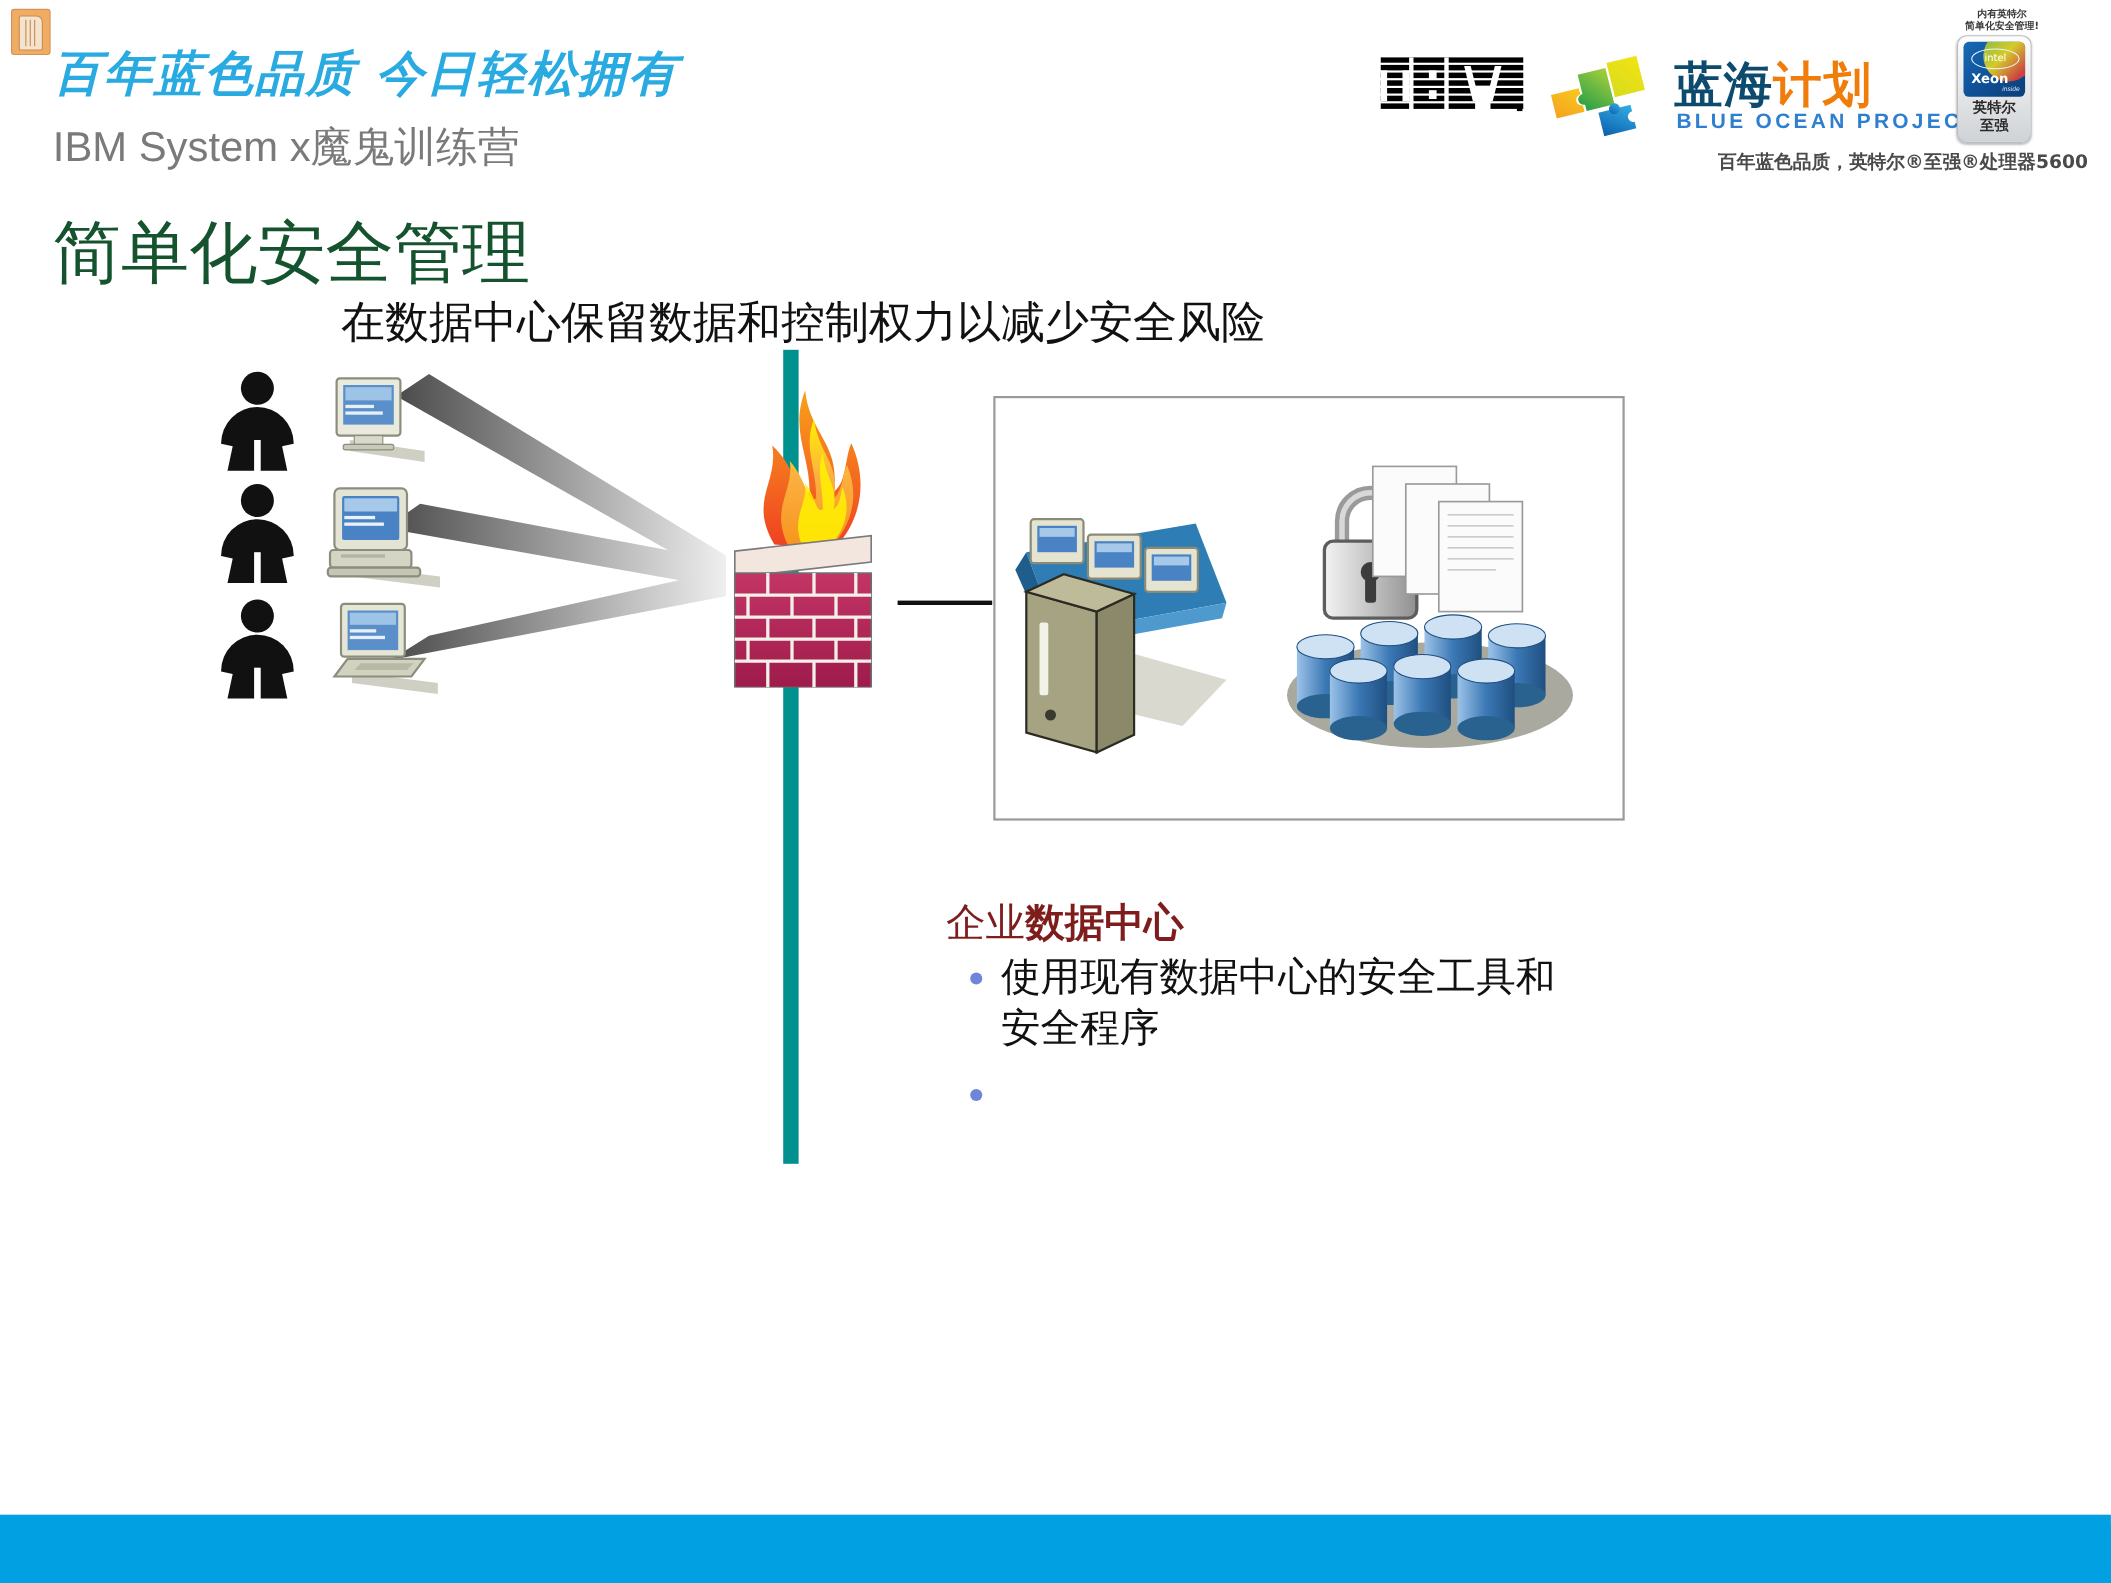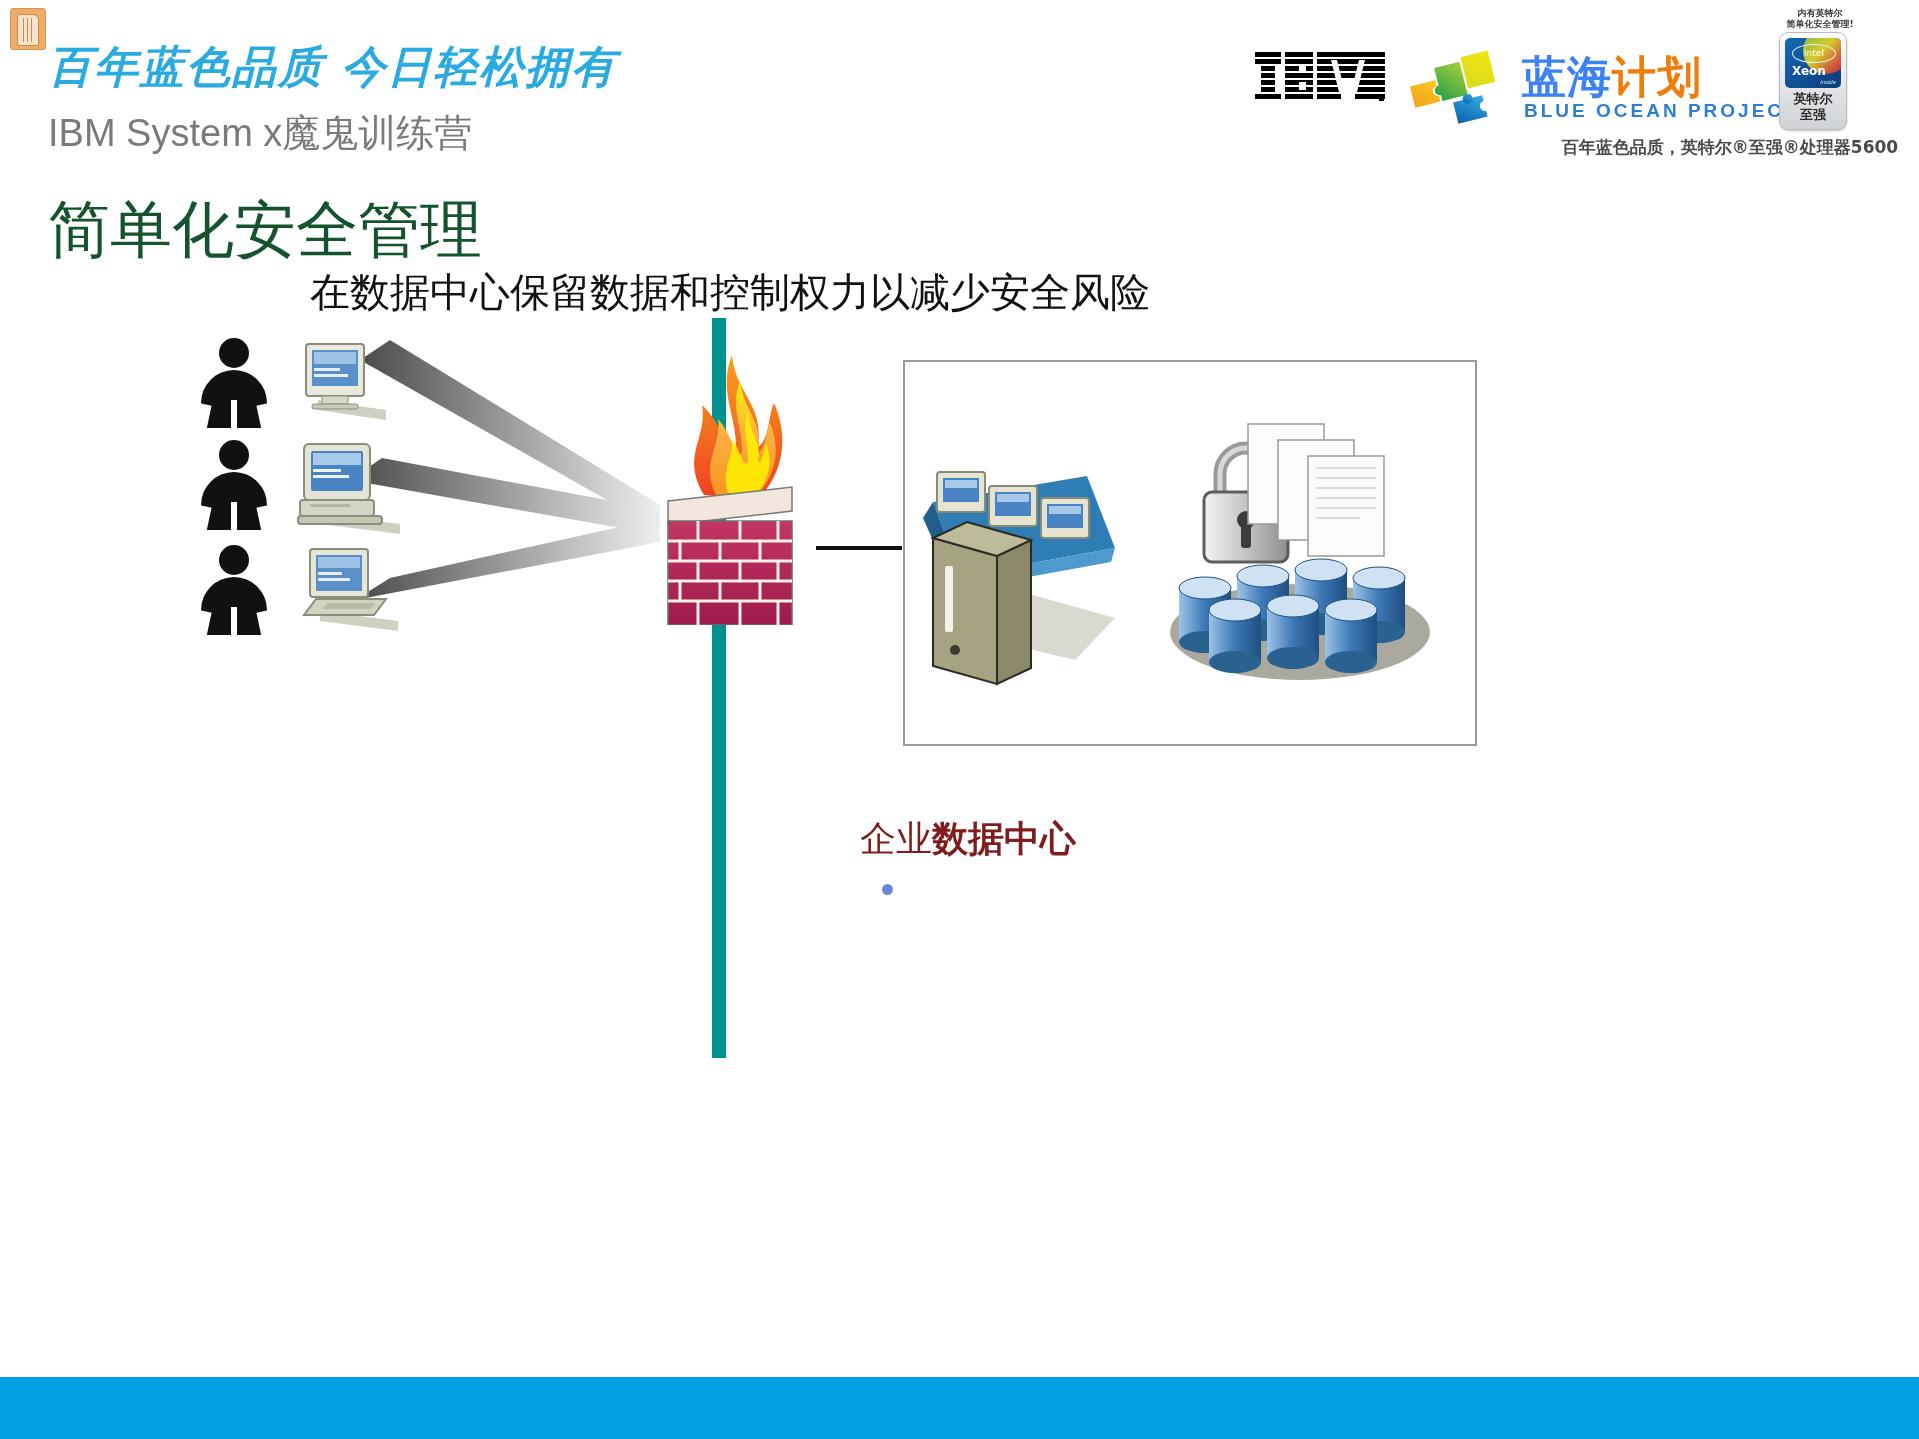--- a/index.html
+++ b/index.html
@@ -26,21 +26,21 @@
   
   .ibm-logo{position:absolute;left:1255px;top:52px;width:130px;height:52px;}
   .ibm-logo svg{display:block;}
 
   
   .puzzle{position:absolute;left:1405px;top:45px;width:105px;height:80px;}
 
   
   .bo-cn{position:absolute;left:1522px;top:48px;font-size:44px;font-weight:bold;
        white-space:nowrap;font-family:"DejaVu Sans",sans-serif;letter-spacing:1px;}
-  .bo-cn .b{color:#3b82f6;margin-top:28px;}
+  .bo-cn .b{color:#0c4a6e;margin-top:28px;}
   .bo-cn .o{color:#F07C0A;}
   .bo-en{position:absolute;left:1524px;top:100px;font-size:19px;font-weight:bold;
        color:#2f7fd0;letter-spacing:3.0px;white-space:nowrap;
        font-family:"Liberation Sans",sans-serif;}
 
   
   .intel-top{position:absolute;left:1755px;top:8px;width:130px;text-align:center;
        font-size:9px;line-height:11px;color:#3a3a3a;font-weight:bold;
        font-family:"DejaVu Sans",sans-serif;}
   .intel-badge{position:absolute;left:1779px;top:32px;width:66px;height:96px;
@@ -467,16 +467,20 @@
         </g>
     </g>
   </svg>
 </div>
 
 <div class="dc-heading"><span>企业</span><span class="b">数据中心</span></div>
 
 <div class="bullets">
   <div class="bul">
     <span class="dot"></span>
+    <span>使用现有数据中心的安全工具和安全程序</span>
   </div>
+  <div class="bul">
+    <span class="dot"></span>
+  </div>
 </div>
 
 <div class="footer-band"></div>
 
 </body></html>

